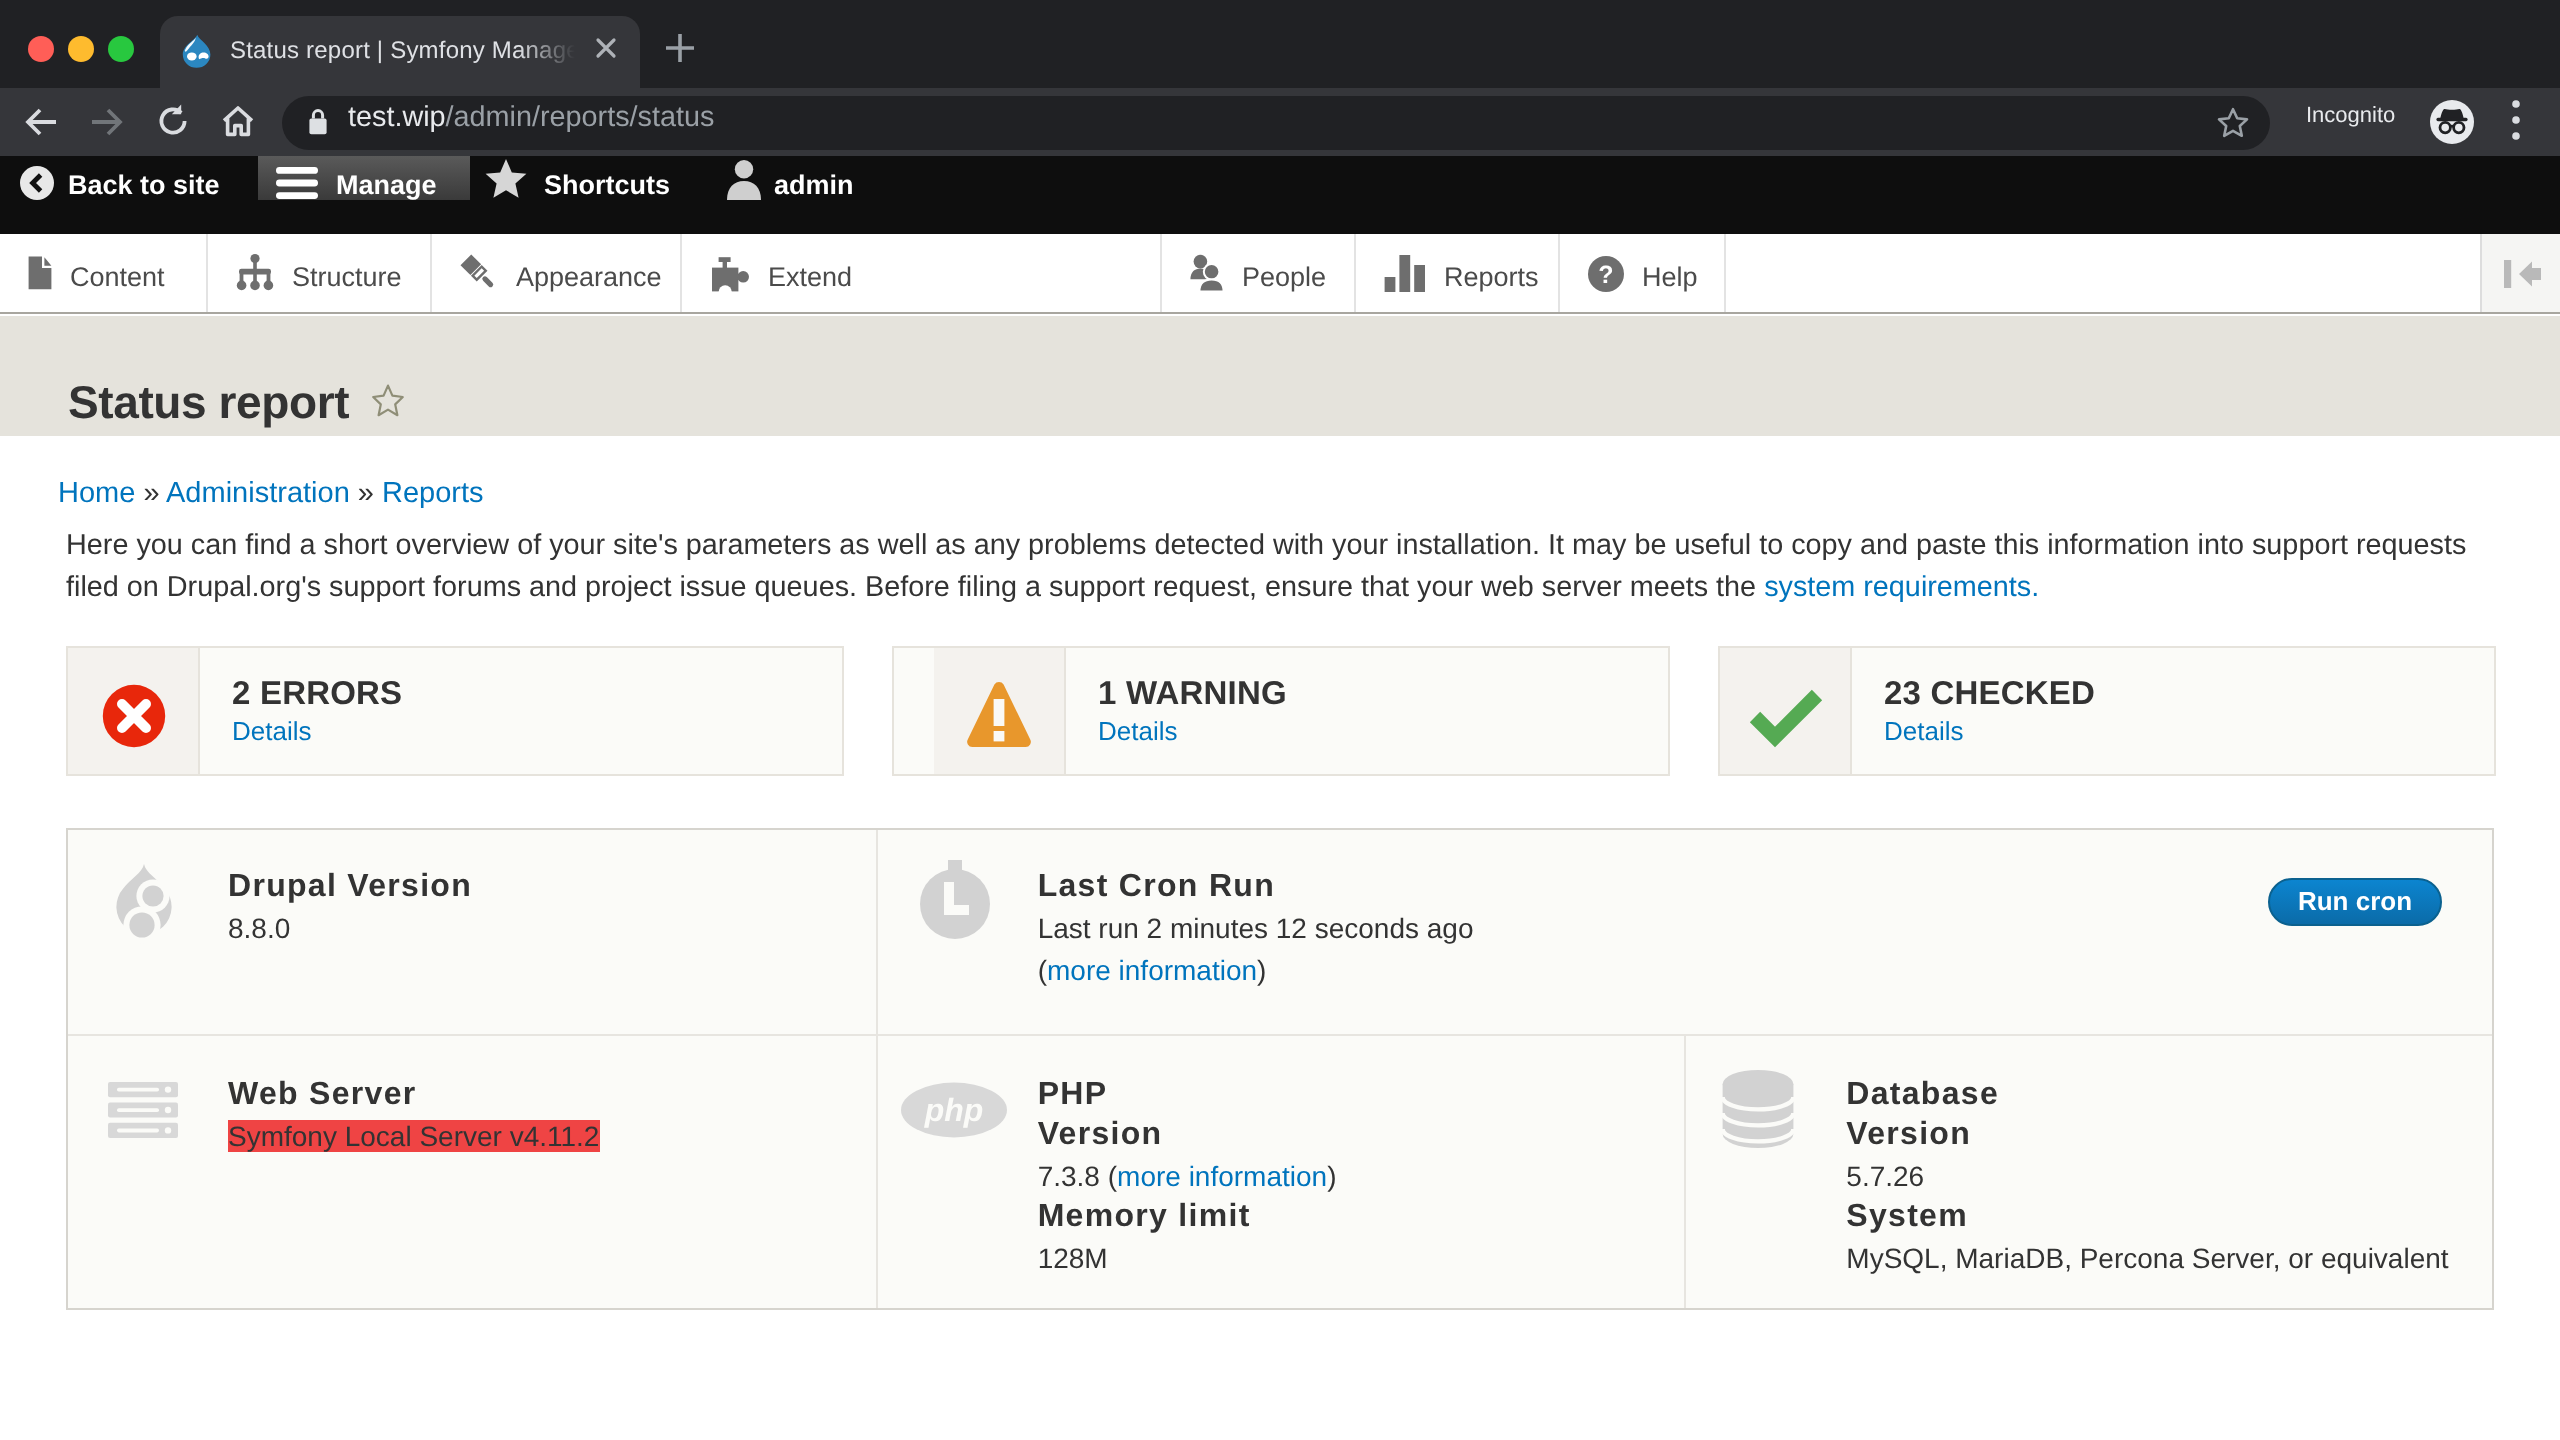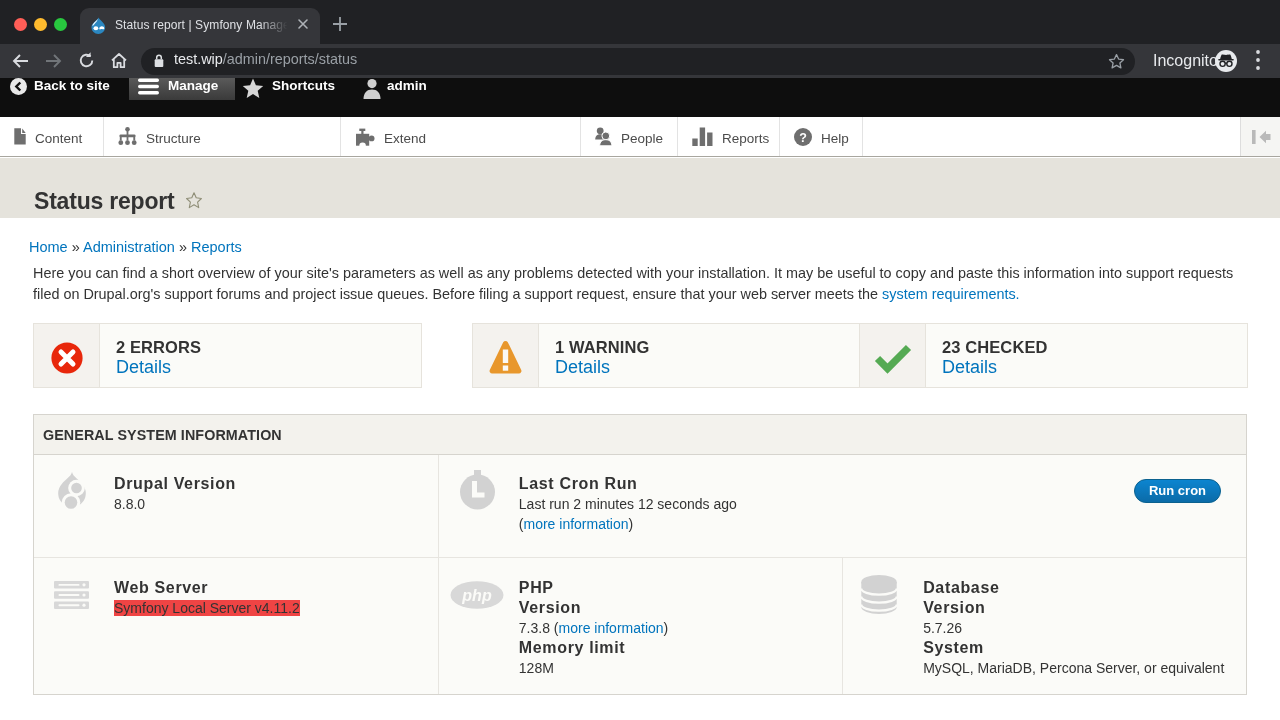--- a/index.html
+++ b/index.html
@@ -13,25 +13,25 @@
     border-radius:9px 9px 0 0; }
   #tabtitle { position:absolute; left:115px; top:17.5px; width:176px; height:16px; overflow:hidden;
     color:#dfe1e5; font-size:12px; letter-spacing:0.1px; white-space:nowrap;
     -webkit-mask-image:linear-gradient(90deg,#000 82%,transparent 98%);
     mask-image:linear-gradient(90deg,#000 82%,transparent 98%); }
   #addrbar { position:absolute; top:44px; left:0; width:1280px; height:34px; background:#35363a; }
   #pill { position:absolute; left:141px; top:3.5px; width:994px; height:27px; background:#202124;
     border-radius:13.5px; }
   #url { position:absolute; left:174px; top:7px; font-size:14.4px; color:#e8eaed; }
   #url span.path { color:#9aa0a6; }
-  #incog { position:absolute; left:1153px; top:8px; font-size:16px; color:#e8eaed; }
+  #incog { position:absolute; left:1153px; top:8px; font-size:11px; color:#e8eaed; }
   
   #tb1 { position:absolute; top:78px; left:0; width:1280px; height:39px; background:#0e0e0e;
     color:#fff; font-size:13.5px; font-weight:bold; }
-  .tb1item { position:absolute; top:0; height:22px; display:flex; align-items:flex-start; }
+  .tb1item { position:absolute; top:0; height:22px; display:flex; align-items:flex-end; }
   #manage { left:129px; width:106px; background:linear-gradient(#5a5a5a,#3a3a3a); padding-left:9px; }
   #tb2 { position:absolute; top:117px; left:0; width:1280px; height:40px; background:#fff;
     border-bottom:1px solid #a8a69f; font-size:13.5px; color:#4b4b4b; }
   .tb2item { position:absolute; top:0; height:39px; display:flex; align-items:center; gap:9px;
     border-left:1px solid #e3e3e3; padding:0 17px 0 14px; }
   .tb2item:first-child { border-left:none; }
   .tb2item span { position:relative; top:1.5px;text-align:right; }
   #collapse { position:absolute; right:0; top:0; width:40px; height:39px; background:#f5f5f3;
     border-left:1px solid #ddd; display:flex; align-items:center; justify-content:center; }
   
@@ -41,21 +41,21 @@
   #crumb { position:absolute; top:239px; left:29px; font-size:14.5px; color:#333; }
   a { color:#0074bd; text-decoration:none; }
   #para { position:absolute; top:263px; left:33px; width:1240px; font-size:14.4px; color:#333;
     line-height:21px; }
   
   .card { position:absolute; top:323px; width:389px; height:65px; background:#fbfbf8;
     border:1px solid #e6e3dc; display:flex; }
   .card .ic { width:66px; border-right:1px solid #e6e3dc; background:#f4f2ee; position:relative; }
   .card .bd { padding:14px 0 0 16px; }
   .card .bd .t { font-size:16.5px; font-weight:bold; color:#333; letter-spacing:0.1px; }
-  .card .bd a { font-size:18px; }
+  .card .bd a { font-size:13px; }
   
   #panel { position:absolute; top:414px; left:33px; width:1214px; border:1px solid #d6d4ce;
     background:#fbfbf8; }
   #phead { height:40px; background:#f3f2ed; border-bottom:1px solid #d6d4ce; line-height:40px;
     padding-left:9px; font-size:14.3px; font-weight:bold; color:#333; letter-spacing:0.1px; }
   table.grid { border-collapse:collapse; width:100%; }
   table.grid td { border-left:1px solid #e7e5e0; vertical-align:top; padding:0; }
   table.grid td:first-child { border-left:none; }
   tr.r1 td { height:102px; border-bottom:1px solid #e7e5e0; }
   tr.r2 td { height:137px; }
@@ -175,20 +175,30 @@
       <rect x="1.5" y="7.4" width="16" height="2.8" rx="1.2" fill="#6e6e6e"></rect>
       <rect x="1.8" y="8.5" width="1.9" height="5" fill="#6e6e6e"></rect>
       <rect x="8.6" y="8.5" width="1.8" height="5" fill="#6e6e6e"></rect>
       <rect x="15.3" y="8.5" width="1.9" height="5" fill="#6e6e6e"></rect>
       <circle cx="2.8" cy="15.7" r="2.4" fill="#6e6e6e"></circle>
       <circle cx="9.5" cy="15.7" r="2.4" fill="#6e6e6e"></circle>
       <circle cx="16.2" cy="15.7" r="2.4" fill="#6e6e6e"></circle>
     </svg>
     <span>Structure</span>
   </div>
+  <div class="tb2item" style="left:215px;">
+    <svg width="19" height="19" viewBox="0 0 19 19">
+      <g transform="rotate(-45 9.5 9.5)">
+        <rect x="5.7" y="0.2" width="7.6" height="7" fill="#6e6e6e"></rect>
+        <rect x="6.3" y="8.2" width="6.4" height="2.9" fill="none" stroke="#6e6e6e" stroke-width="1.2"></rect>
+        <rect x="8.2" y="12.4" width="2.6" height="6.6" rx="1.3" fill="#6e6e6e"></rect>
+      </g>
+    </svg>
+    <span>Appearance</span>
+  </div>
   <div class="tb2item" style="left:340px;">
     <svg width="20" height="18" viewBox="0 0 20 18">
       <rect x="1" y="5.8" width="13.2" height="11.9" fill="#6e6e6e"></rect>
       <rect x="4.3" y="0.6" width="6" height="2.4" fill="#6e6e6e"></rect>
       <rect x="6.3" y="2.4" width="2.2" height="4" fill="#6e6e6e"></rect>
       <rect x="13" y="8.9" width="3.4" height="3" fill="#6e6e6e"></rect>
       <circle cx="16.6" cy="10.4" r="2.9" fill="#6e6e6e"></circle>
       <circle cx="7.6" cy="17.9" r="3.3" fill="#fff"></circle>
     </svg>
     <span>Extend</span>
@@ -236,41 +246,40 @@
 
 <div class="card" style="left:33px;">
   <div class="ic">
     <svg class="abs" style="left:17px; top:18px;" width="32" height="32" viewBox="0 0 32 32">
       <circle cx="16" cy="16" r="15.6" fill="#e8270b"></circle>
       <path d="M10 10 L22 22 M22 10 L10 22" stroke="#fff" stroke-width="5" stroke-linecap="round"></path>
     </svg>
   </div>
   <div class="bd"><div class="t">2 ERRORS</div><a href="#">Details</a></div>
 </div>
-<div class="card" style="left:472px;">
+<div class="card" style="left:446px;padding-left:20px;">
   <div class="ic">
     <svg class="abs" style="left:16px; top:16px;" width="33" height="34" viewBox="0 0 33 34">
       <path d="M14.2 2.2 a2.8 2.8 0 0 1 4.6 0 L32 29.5 a2.6 2.6 0 0 1 -2.3 4 H3.3 a2.6 2.6 0 0 1 -2.3 -4 Z" fill="#e8972c"></path>
       <rect x="13.8" y="9.5" width="5.4" height="13.5" fill="#faf9f6"></rect>
       <rect x="13.8" y="25.5" width="5.4" height="5.2" fill="#faf9f6"></rect>
     </svg>
   </div>
   <div class="bd"><div class="t">1 WARNING</div><a href="#">Details</a></div>
 </div>
 <div class="card" style="left:859px;">
   <div class="ic">
     <svg class="abs" style="left:14px; top:20px;" width="38" height="30" viewBox="0 0 38 30">
       <path d="M3.5 14.5 L13.5 24.5 L34.5 3.5" stroke="#55aa53" stroke-width="7.3" fill="none"></path>
     </svg>
   </div>
   <div class="bd"><div class="t">23 CHECKED</div><a href="#">Details</a></div>
 </div>
 
 <div id="panel">
-  <div id="phead">GENERAL SYSTEM INFORMATION</div>
   <table class="grid">
     <colgroup>
         <col style="width:405px">
         <col style="width:405px">
         <col style="width:404px">
       </colgroup>
     <tbody>
         <tr class="r1">
       <td>
         <div class="cell">

